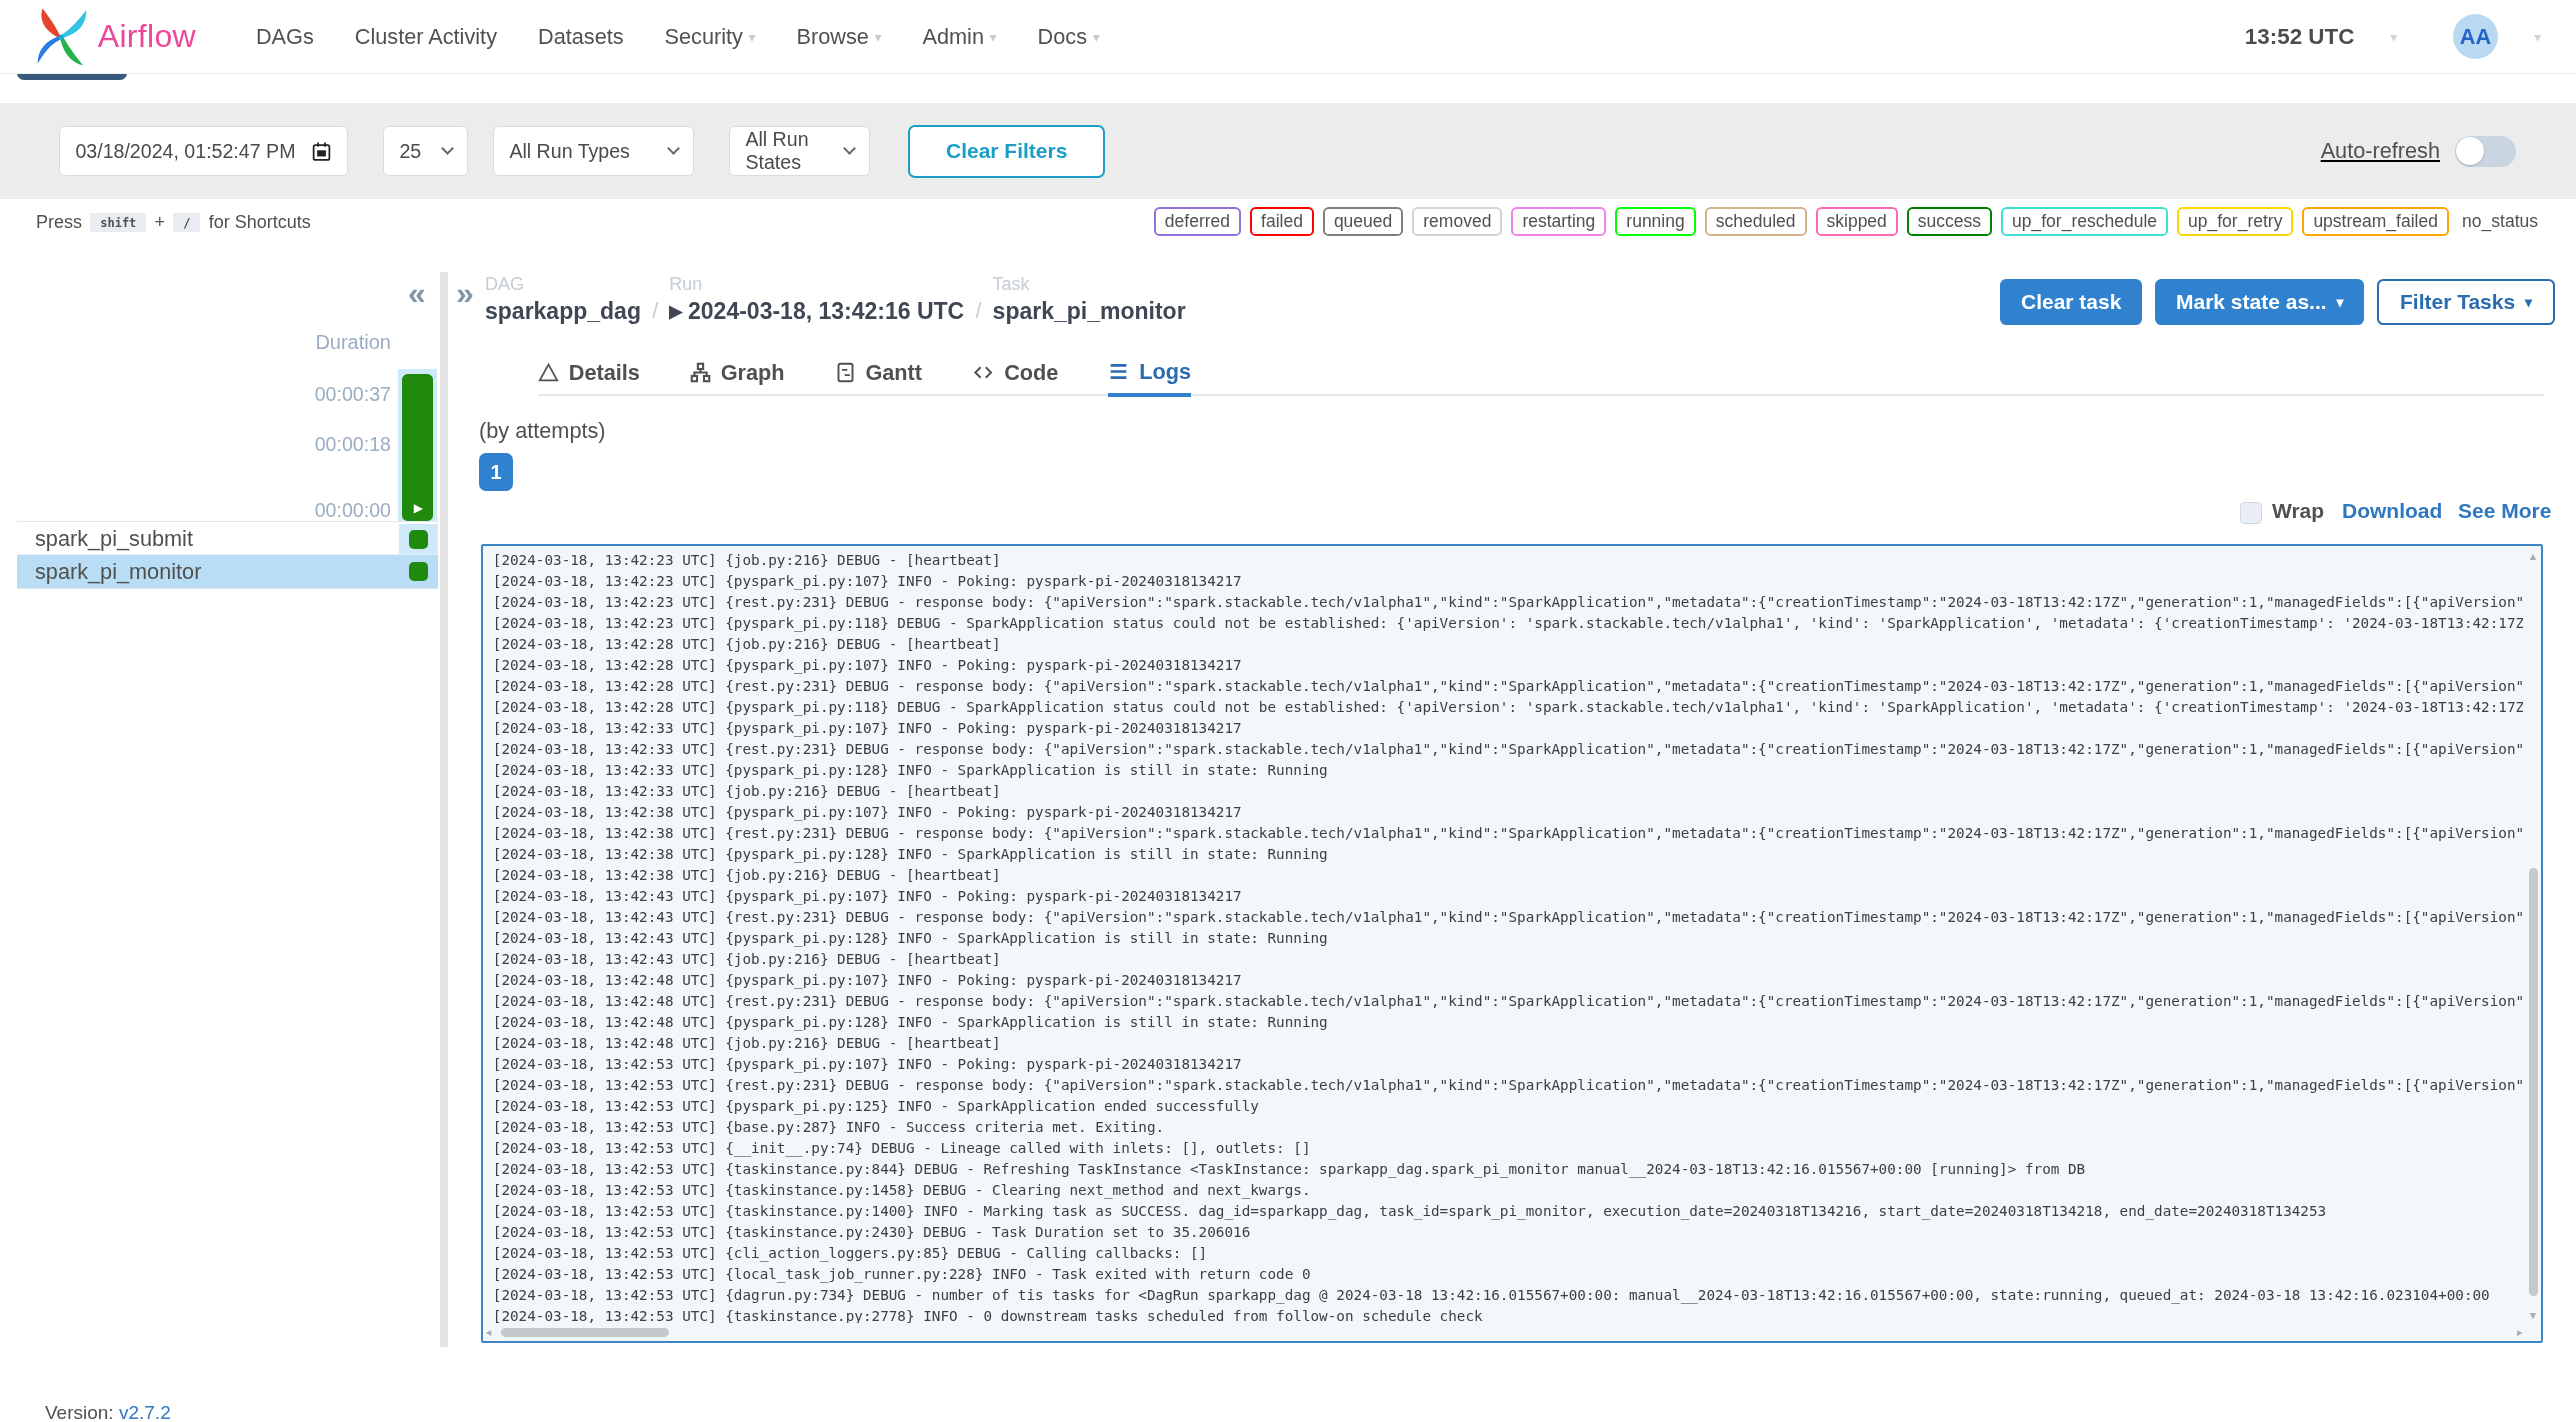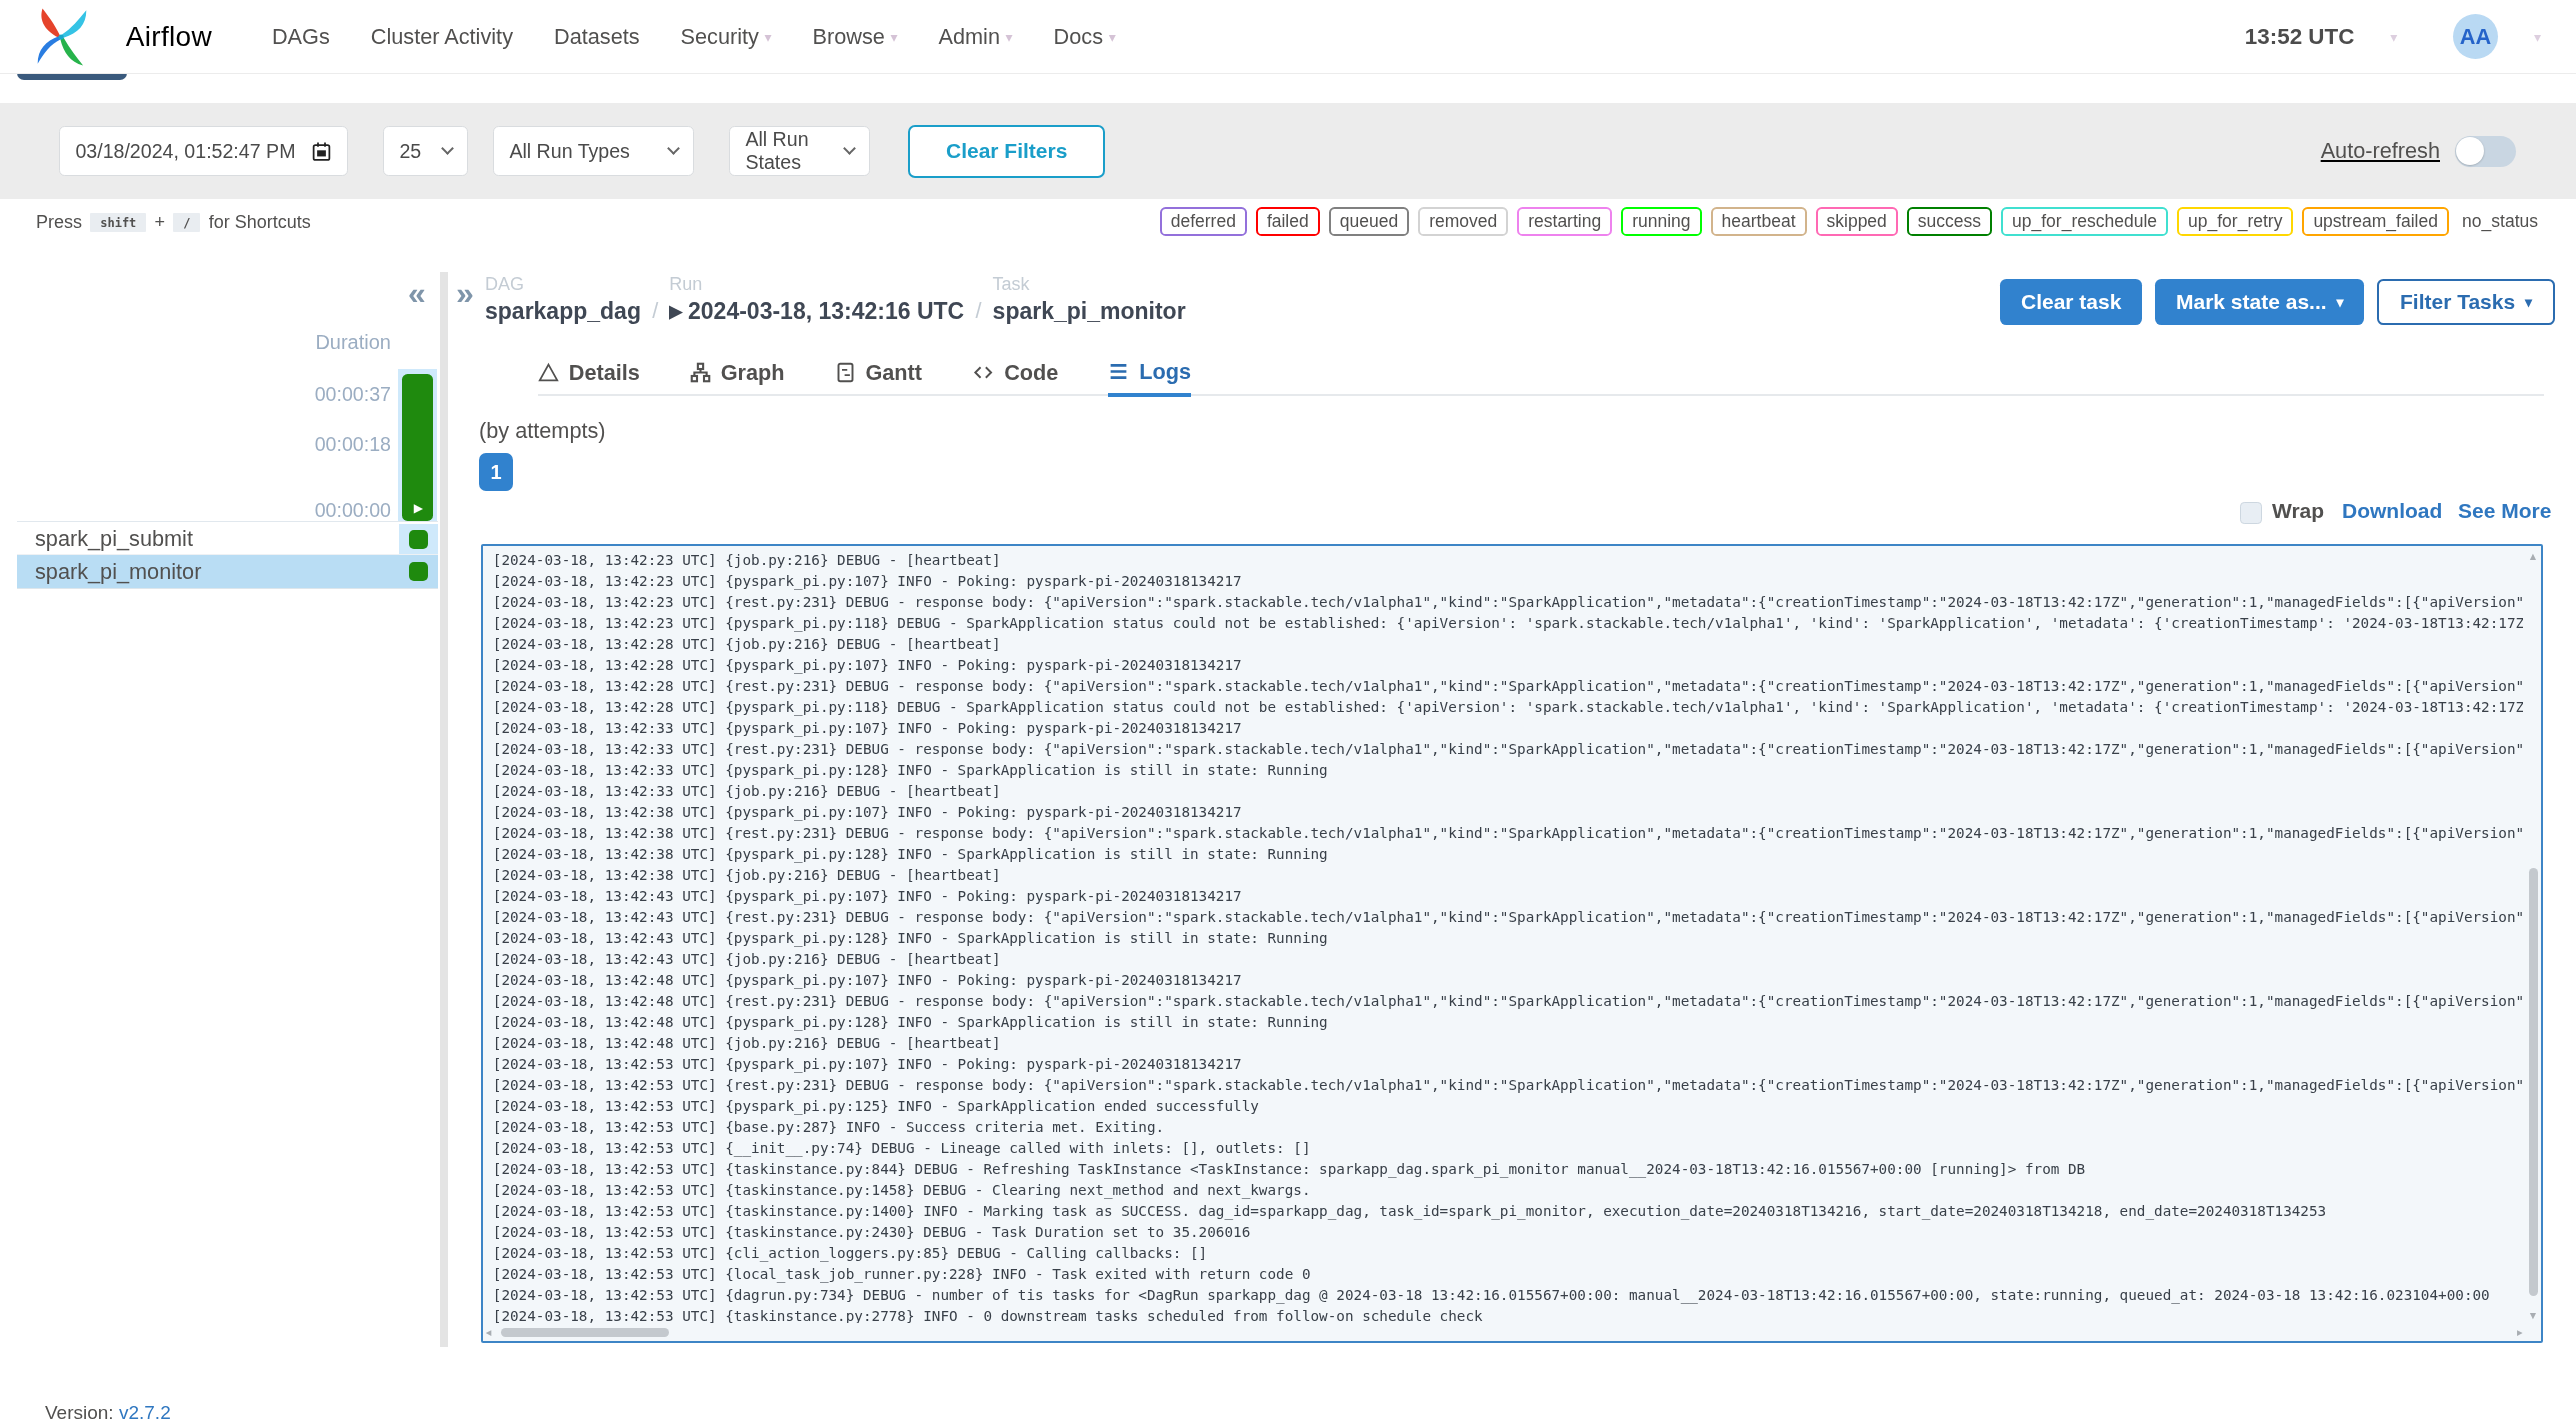--- a/index.html
+++ b/index.html
@@ -4,21 +4,21 @@
 <style>
   * { box-sizing: border-box; margin: 0; padding: 0; }
   html,body { background:#fff; }
   body { font-family:"Liberation Sans", sans-serif; }
   #app { position:relative; width:2576px; height:1422px; background:#fff; overflow:hidden; }
 
   
   .navbar { position:absolute; top:0; left:0; right:0; height:74px; background:#fff;
             border-bottom:1.4px solid #ececec; display:flex; align-items:center; padding:0 35px 0 36px; z-index:4; }
   .brand { display:flex; align-items:center; gap:9.8px; }
-  .brand-name { font-size:28px; color:#000000; letter-spacing:0.3px;margin-left:28px; }
+  .brand-name { font-size:32px; color:#ec4899; letter-spacing:0.3px; }
   .nav-items { display:flex; gap:41px; margin-left:60px; align-items:center; }
   .nav-item { display:flex; align-items:center; gap:5.6px; font-size:21.7px; color:#51504f; cursor:pointer; }
   .nav-caret { font-size:14px; color:#d5c3d6; }
   .nav-right { margin-left:auto; display:flex; align-items:center; gap:36px;text-align:center; }
   .clock { font-size:22.4px; font-weight:700; color:#4c4c4c; }
   .clock-caret, .avatar-caret { font-size:14px; color:#ddcfdf; }
   .avatar { width:45px; height:45px; border-radius:50%; background:#b9d9f3; color:#2563c9;
             font-size:21.7px; font-weight:700; display:flex; align-items:center; justify-content:center; margin-left:19.6px; }
 
   
@@ -224,21 +224,21 @@
     <kbd>/</kbd>
     <span>for Shortcuts</span>
   </div>
   <div class="legendbar">
       <span class="badge" style="border-color: rgb(147, 112, 219);">deferred</span>
       <span class="badge" style="border-color: rgb(255, 0, 0);">failed</span>
       <span class="badge" style="border-color: rgb(128, 128, 128);">queued</span>
       <span class="badge" style="border-color: rgb(211, 211, 211);">removed</span>
       <span class="badge" style="border-color: rgb(238, 130, 238);">restarting</span>
       <span class="badge" style="border-color: rgb(0, 255, 0);">running</span>
-      <span class="badge" style="border-color: rgb(210, 180, 140);">heartbeat</span>
+      <span class="badge" style="border-color: rgb(210, 180, 140);">scheduled</span>
       <span class="badge" style="border-color: rgb(255, 105, 180);">skipped</span>
       <span class="badge" style="border-color: rgb(0, 128, 0);">success</span>
       <span class="badge" style="border-color: rgb(64, 224, 208);">up_for_reschedule</span>
       <span class="badge" style="border-color: rgb(255, 215, 0);">up_for_retry</span>
       <span class="badge" style="border-color: rgb(255, 165, 0);">upstream_failed</span>
       <span class="no-status">no_status</span>
     </div>
 
   <span class="collapse-icon">«</span>
   <div class="duration-label">Duration</div>

